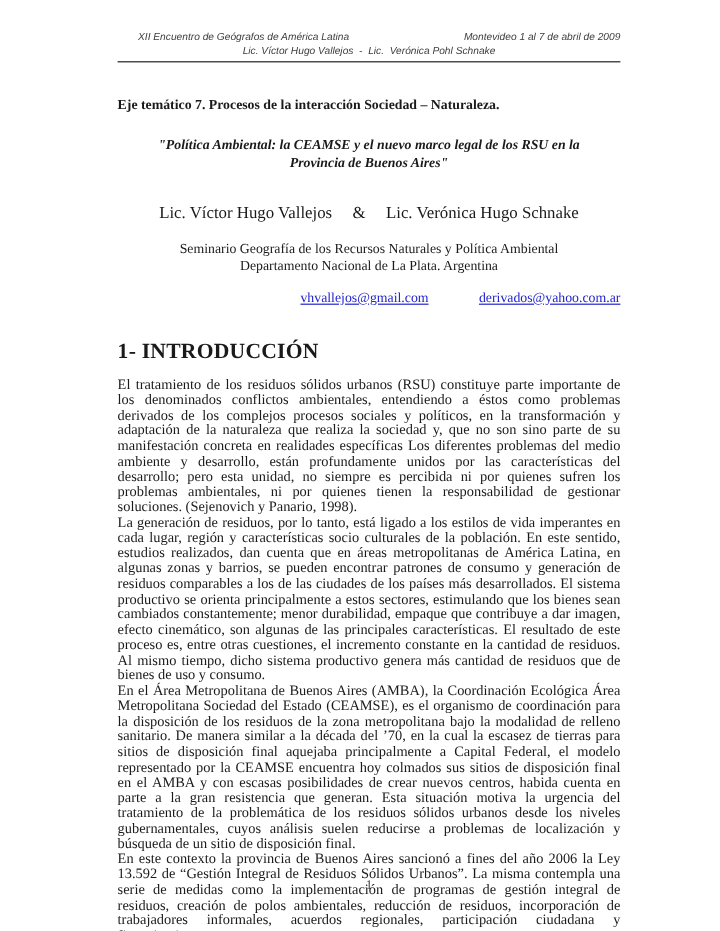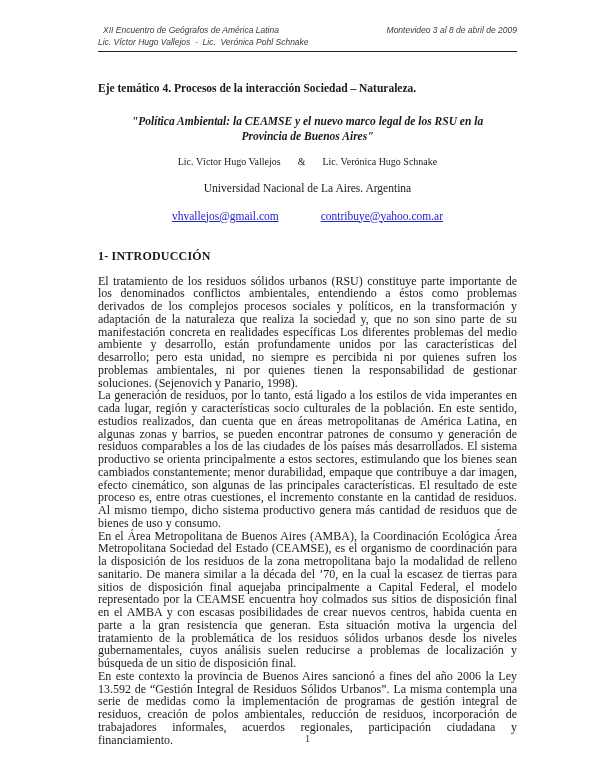--- a/index.html
+++ b/index.html
@@ -23,23 +23,24 @@
     font-family: "Liberation Sans", sans-serif;
     font-style: italic;
     font-size: 8.5px;
     color: #3c3c3c;
     line-height: 12px;
   }
   .running-header .row1 {
     display: flex;
     justify-content: space-between;
     padding-left: 5px;
+    margin-left: 12px;
   }
   .running-header .row2 {
-    text-align: left;
+    text-align: center;
     white-space: pre;
   }
   .header-rule {
     border: none;
     border-top: 1.2px solid #222222;
     margin-top: 3px;
   }
   
   .theme-line {
     margin-top: 30px;
@@ -49,48 +50,48 @@
   .doc-title {
     margin-top: 20px;
     text-align: center;
     font-weight: bold;
     font-style: italic;
     font-size: 11.5px;
     line-height: 14.5px;
     padding: 0 14px;
   }
   .byline {
-    margin-top: 13px;
+    margin-top: 28px;
     display: flex;
     justify-content: center;
     column-gap: 17px;
-    font-size: 10px;
+    font-size: 14px;
   }
   .affiliation {
     margin-top: 15px;
     text-align: center;
     font-size: 11.5px;
     line-height: 13.5px;
   }
   .emails {
     margin-top: 14px;
     display: flex;
-    justify-content: center;
+    justify-content: flex-end;
     column-gap: 42px;
     font-size: 11.5px;
   }
   .emails a {
     color: var(--link-blue);
     text-decoration: underline;
   }
   
   .section-heading {
     margin-top: 27px;
     font-weight: bold;
-    font-size: 12px;
+    font-size: 18px;
     letter-spacing: 0.2px;
   }
   .body-text {
     margin-top: 11px;
     font-size: 12px;
     line-height: 12.75px;
     text-align: justify;
   }
   .body-text p { margin: 0; }
   
@@ -105,43 +106,44 @@
   }
 </style>
 </head>
 <body style="--link-blue: #2323cd;">
 
 <div class="page">
 
   <div class="running-header">
     <div class="row1">
       <span>XII Encuentro de Geógrafos de América Latina</span>
-      <span>Montevideo 3 al 8 de abril de 2009</span>
+      <span>Montevideo 1 al 7 de abril de 2009</span>
     </div>
     <div class="row2">Lic. Víctor Hugo Vallejos  -  Lic.  Verónica Pohl Schnake</div>
   </div>
   <hr class="header-rule">
 
-  <div class="theme-line">Eje temático 4. Procesos de la interacción Sociedad – Naturaleza.</div>
+  <div class="theme-line">Eje temático 7. Procesos de la interacción Sociedad – Naturaleza.</div>
 
   <div class="doc-title">"Política Ambiental: la CEAMSE y el nuevo marco legal de los RSU en la Provincia de Buenos Aires"</div>
 
   <div class="byline">
     <span>Lic. Víctor Hugo Vallejos</span>
     <span>&amp;</span>
     <span>Lic. Verónica Hugo Schnake</span>
   </div>
 
   <div class="affiliation">
-    <div>Universidad Nacional de La Aires. Argentina</div>
+    <div>Seminario Geografía de los Recursos Naturales y Política Ambiental</div>
+    <div>Departamento Nacional de La Plata. Argentina</div>
   </div>
 
   <div class="emails">
     <a href="#">vhvallejos@gmail.com</a>
-    <a href="#">contribuye@yahoo.com.ar</a>
+    <a href="#">derivados@yahoo.com.ar</a>
   </div>
 
   <div class="section-heading">1- INTRODUCCIÓN</div>
 
   <div class="body-text">
     <p>El tratamiento de los residuos sólidos urbanos (RSU) constituye parte importante de los denominados conflictos ambientales, entendiendo a éstos como problemas derivados de los complejos procesos sociales y políticos, en la transformación y adaptación de la naturaleza que realiza la sociedad y, que no son sino parte de su manifestación concreta en realidades específicas Los diferentes problemas del medio ambiente y desarrollo, están profundamente unidos por las características del desarrollo; pero esta unidad, no siempre es percibida ni por quienes sufren los problemas ambientales, ni por quienes tienen la responsabilidad de gestionar soluciones. (Sejenovich y Panario, 1998).</p>
     <p>La generación de residuos, por lo tanto, está ligado a los estilos de vida imperantes en cada lugar, región y características socio culturales de la población. En este sentido, estudios realizados, dan cuenta que en áreas metropolitanas de América Latina, en algunas zonas y barrios, se pueden encontrar patrones de consumo y generación de residuos comparables a los de las ciudades de los países más desarrollados. El sistema productivo se orienta principalmente a estos sectores, estimulando que los bienes sean cambiados constantemente; menor durabilidad, empaque que contribuye a dar imagen, efecto cinemático, son algunas de las principales características. El resultado de este proceso es, entre otras cuestiones, el incremento constante en la cantidad de residuos. Al mismo tiempo, dicho sistema productivo genera más cantidad de residuos que de bienes de uso y consumo.</p>
     <p>En el Área Metropolitana de Buenos Aires (AMBA), la Coordinación Ecológica Área Metropolitana Sociedad del Estado (CEAMSE), es el organismo de coordinación para la disposición de los residuos de la zona metropolitana bajo la modalidad de relleno sanitario. De manera similar a la década del ’70, en la cual la escasez de tierras para sitios de disposición final aquejaba principalmente a Capital Federal, el modelo representado por la CEAMSE encuentra hoy colmados sus sitios de disposición final en el AMBA y con escasas posibilidades de crear nuevos centros, habida cuenta en parte a la gran resistencia que generan. Esta situación motiva la urgencia del tratamiento de la problemática de los residuos sólidos urbanos desde los niveles gubernamentales, cuyos análisis suelen reducirse a problemas de localización y búsqueda de un sitio de disposición final.</p>
     <p>En este contexto la provincia de Buenos Aires sancionó a fines del año 2006 la Ley 13.592 de “Gestión Integral de Residuos Sólidos Urbanos”. La misma contempla una serie de medidas como la implementación de programas de gestión integral de residuos, creación de polos ambientales, reducción de residuos, incorporación de trabajadores informales, acuerdos regionales, participación ciudadana y financiamiento.</p>
   </div>

